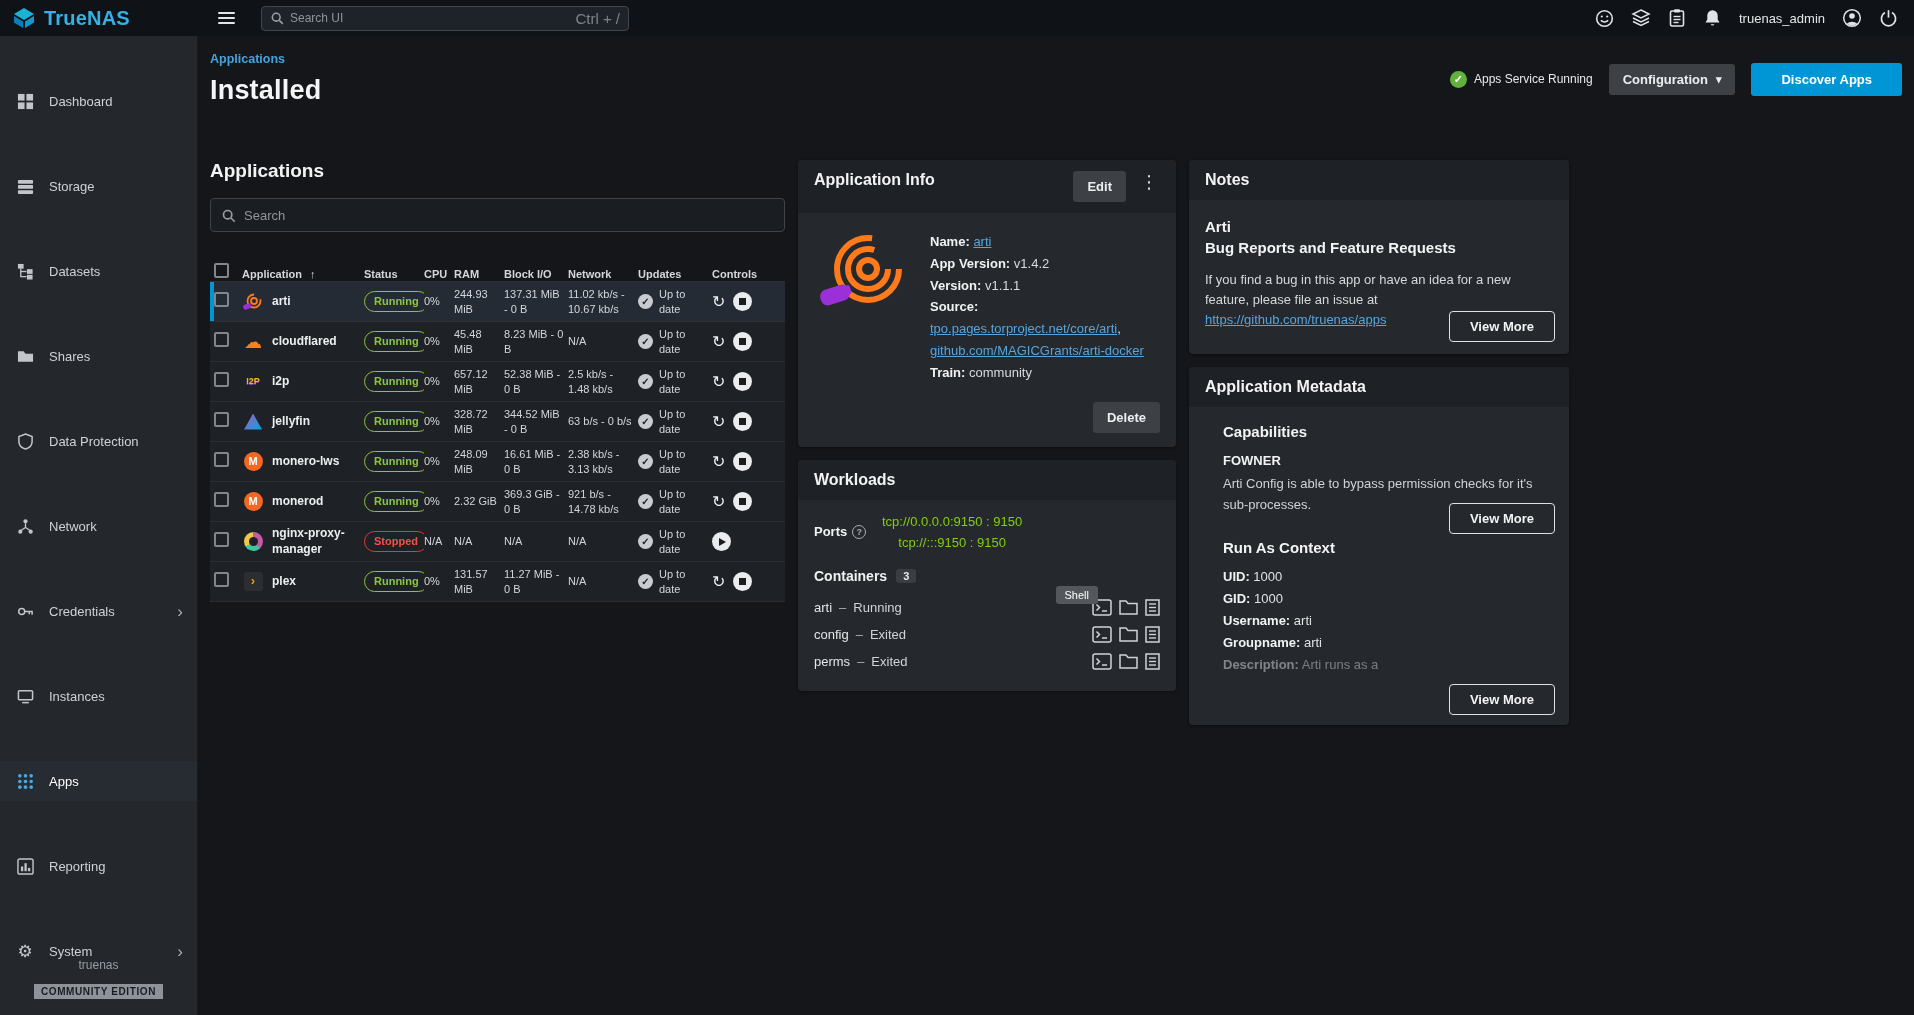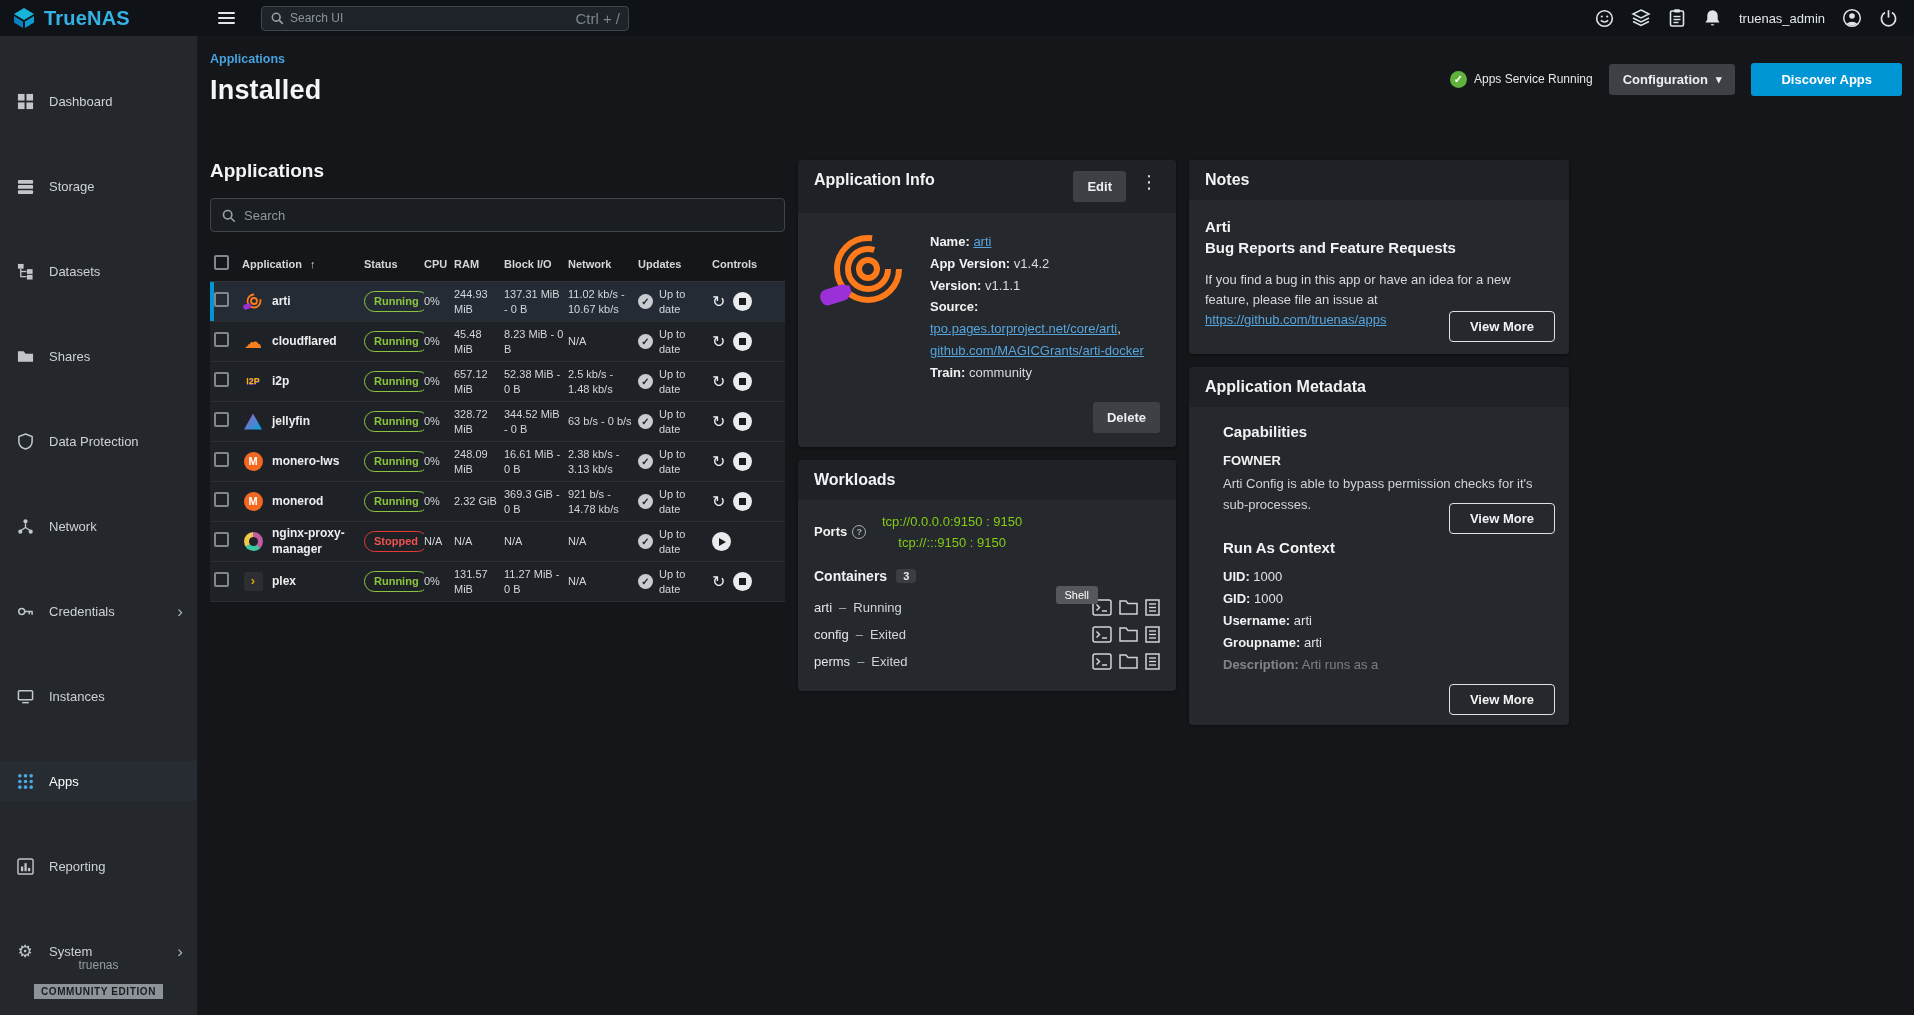--- a/index.html
+++ b/index.html
@@ -53,21 +53,21 @@
   .columns { display:flex; align-items:flex-start; gap:13px; margin-top:54px; }
 
   
   .apps-panel { width:575px; flex:0 0 575px; }
   .apps-title { font-size:19px; font-weight:bold; color:#f2f3f4; margin-bottom:16px; }
   .panel-search { height:34px; border:1px solid #3e444a; border-radius:4px; background:#1a1d21;
     display:flex; align-items:center; gap:8px; padding:0 10px; margin-bottom:16px; }
   .panel-search input { flex:1; background:transparent; border:none; outline:none; color:#d3d7da; font-size:13px; }
   .panel-search input::placeholder { color:#90979d; }
 
-  .thead { display:flex; align-items:center; height:34px; font-size:12px; font-weight:bold; color:#c6cace;
+  .thead { display:flex; align-items:flex-end; height:34px; font-size:12px; font-weight:bold; color:#c6cace;
     border-bottom:1px solid #2e3237; padding:0 4px; }
   .trow { display:flex; align-items:center; min-height:40px; background:#1e2125; border-bottom:1px solid #2b2f34;
     padding:2px 4px; cursor:pointer; }
   .trow.selected { background:#242b34; box-shadow: inset 4px 0 0 #0095d5; }
   .c { padding-right:4px; font-size:11px; color:#d4d7da; line-height:1.3; overflow:hidden; }
   .col-check{flex:0 0 28px;} .col-app{flex:0 0 122px; display:flex; align-items:center; gap:8px;}
   .col-status{flex:0 0 60px;} .col-cpu{flex:0 0 30px;} .col-ram{flex:0 0 50px;}
   .col-io{flex:0 0 64px;} .col-net{flex:0 0 70px;}
   .col-upd{flex:0 0 74px; display:flex; align-items:center; gap:6px;}
   .col-ctl{flex:0 0 54px; display:flex; align-items:center; gap:8px;}

